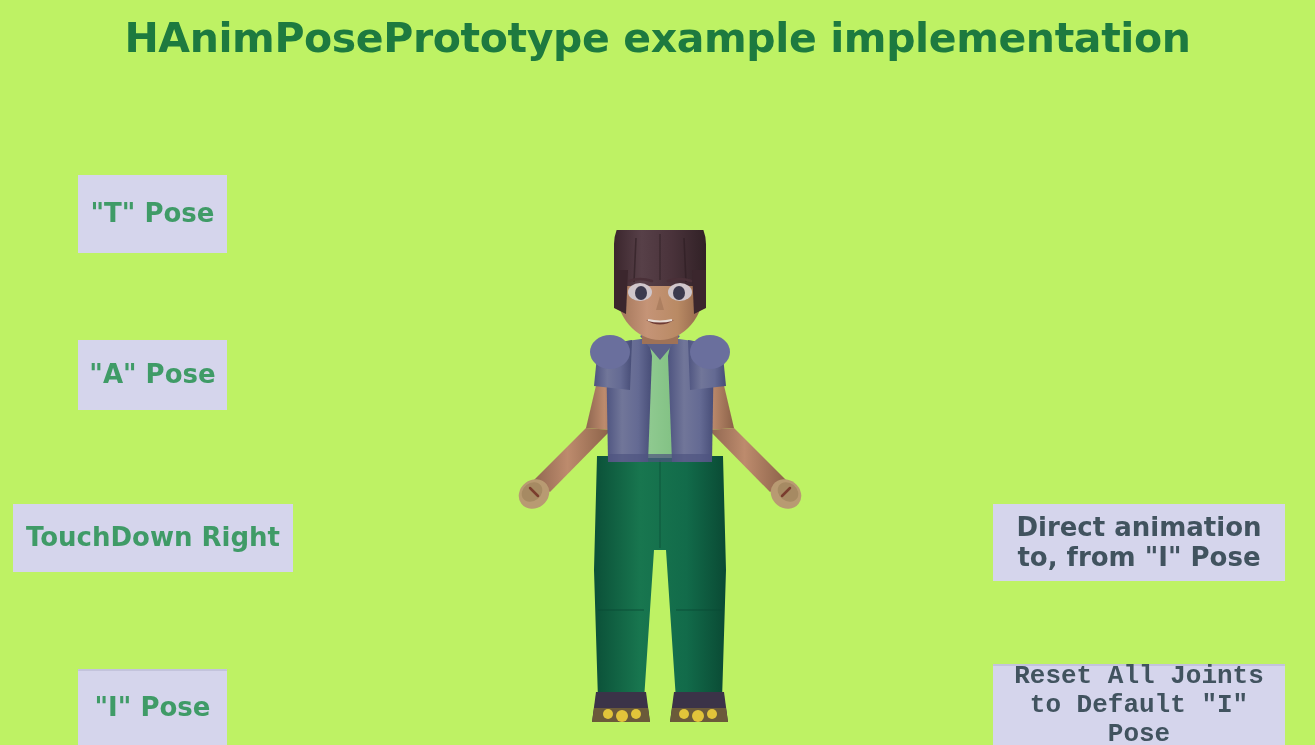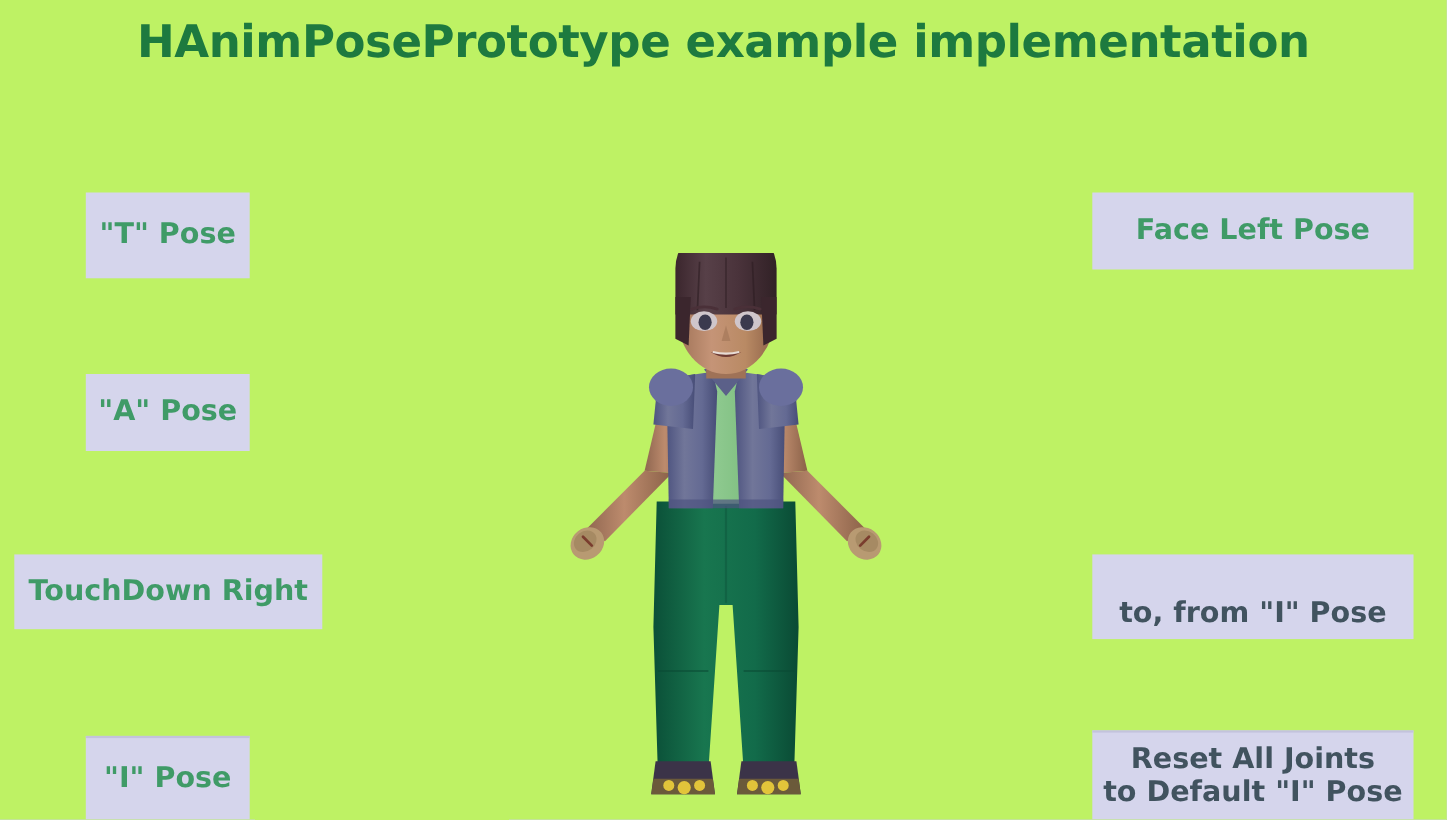--- a/index.html
+++ b/index.html
@@ -71,21 +71,21 @@
   
   #btn-t-pose        { left: 78px;  top: 175px; width: 149px; height: 78px; }
   #btn-a-pose        { left: 78px;  top: 340px; width: 149px; height: 70px; }
   #btn-touchdown     { left: 13px;  top: 504px; width: 280px; height: 68px; }
   #btn-i-pose        { left: 78px;  top: 669px; width: 149px; height: 76px; }
 
   
   #btn-face-left     { left: 993px; top: 175px; width: 292px; height: 70px; }
   #btn-face-right    { left: 993px; top: 340px; width: 292px; height: 70px; }
   #btn-direct-anim   { left: 993px; top: 504px; width: 292px; height: 77px; }
-  #btn-reset-joints  { left: 993px; top: 664px; width: 292px; height: 81px; }
+  #btn-reset-joints  { left: 993px; top: 664px; width: 292px; height: 81px; font-family: Liberation Mono, monospace; }
 
   
   #avatar {
     position: absolute;
     left: 490px;
     top: 230px;
     width: 340px;
     height: 515px;
   }
   #avatar svg { display: block; }
@@ -242,28 +242,25 @@
   </div>
 
   <div id="btn-touchdown" class="pose-button">
     <span class="btn-text">TouchDown Right</span>
   </div>
 
   <div id="btn-i-pose" class="pose-button topline">
     <span class="btn-text">"I" Pose</span>
   </div>
 
-  <div id="btn-face-left" class="pose-button">
-    <span class="btn-text">Face Left Pose</span>
-  </div>
 
 
   <div id="btn-direct-anim" class="pose-button dark-label">
     <span class="btn-text">
-      <br>
+      <span>Direct animation</span><br>
       <span>to, from "I" Pose</span>
     </span>
   </div>
 
   <div id="btn-reset-joints" class="pose-button dark-label topline">
     <span class="btn-text">
       <span>Reset All Joints</span><br>
       <span>to Default "I" Pose</span>
     </span>
   </div>

